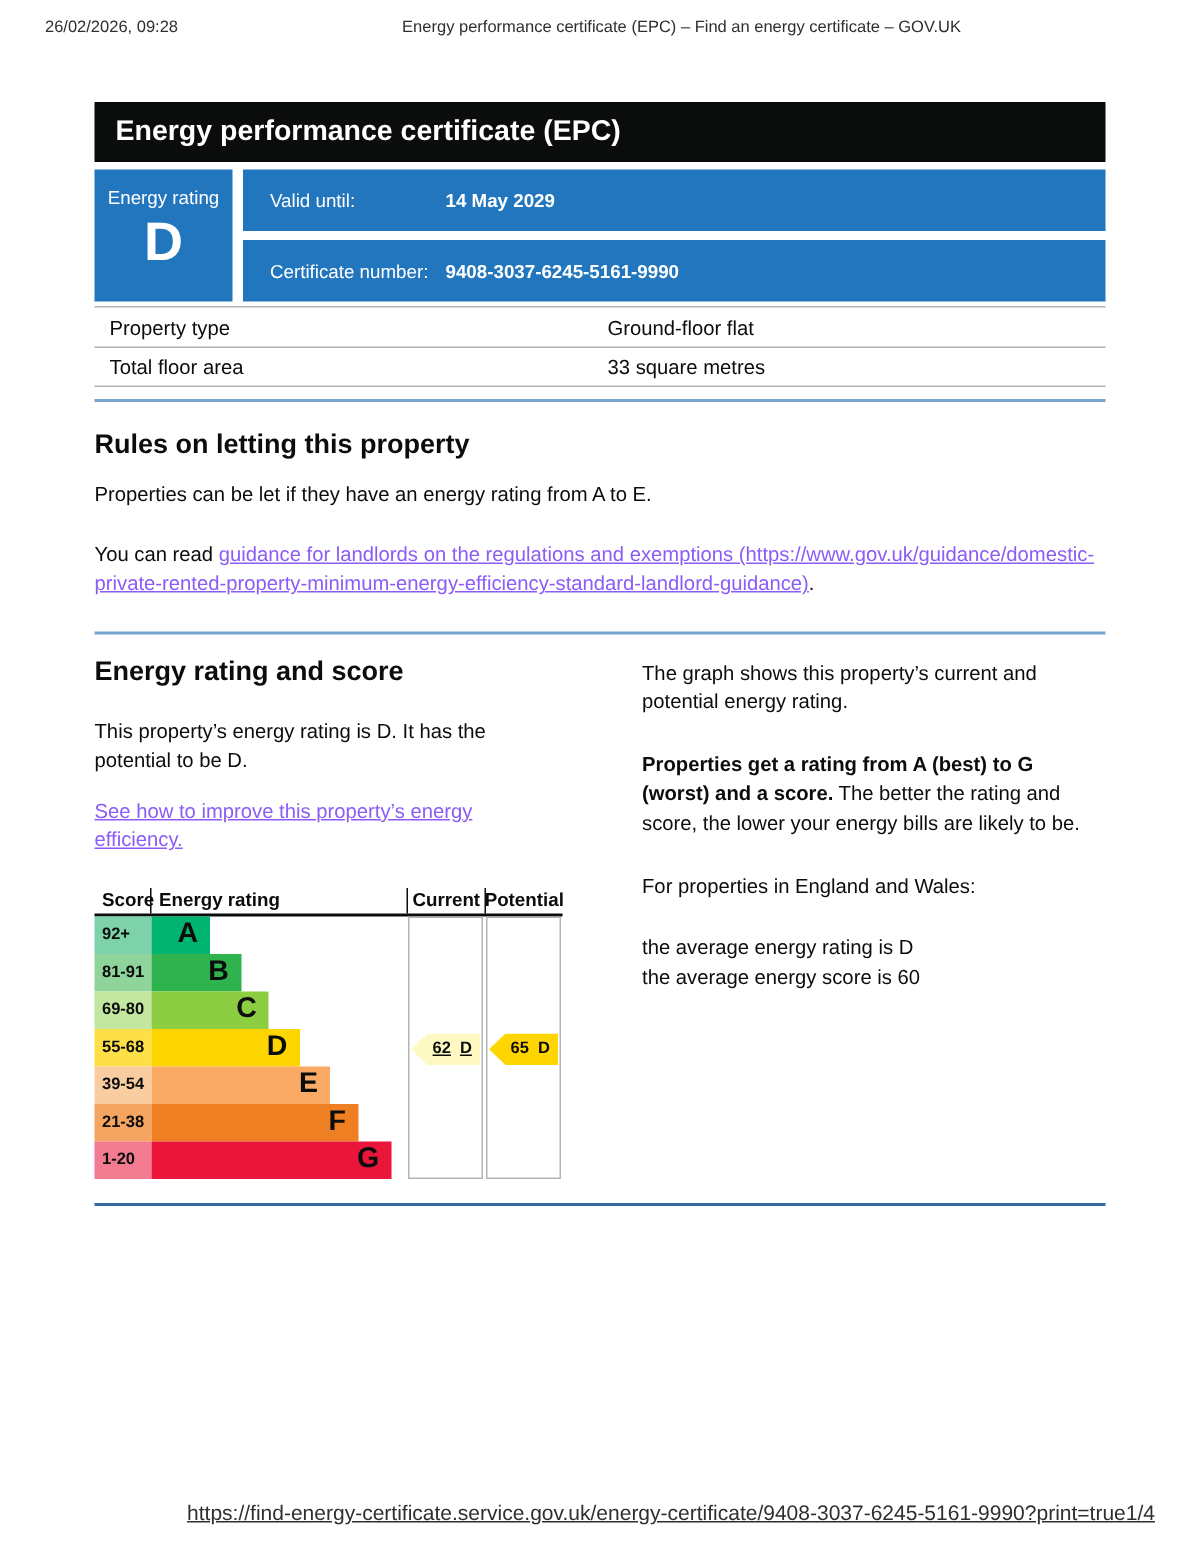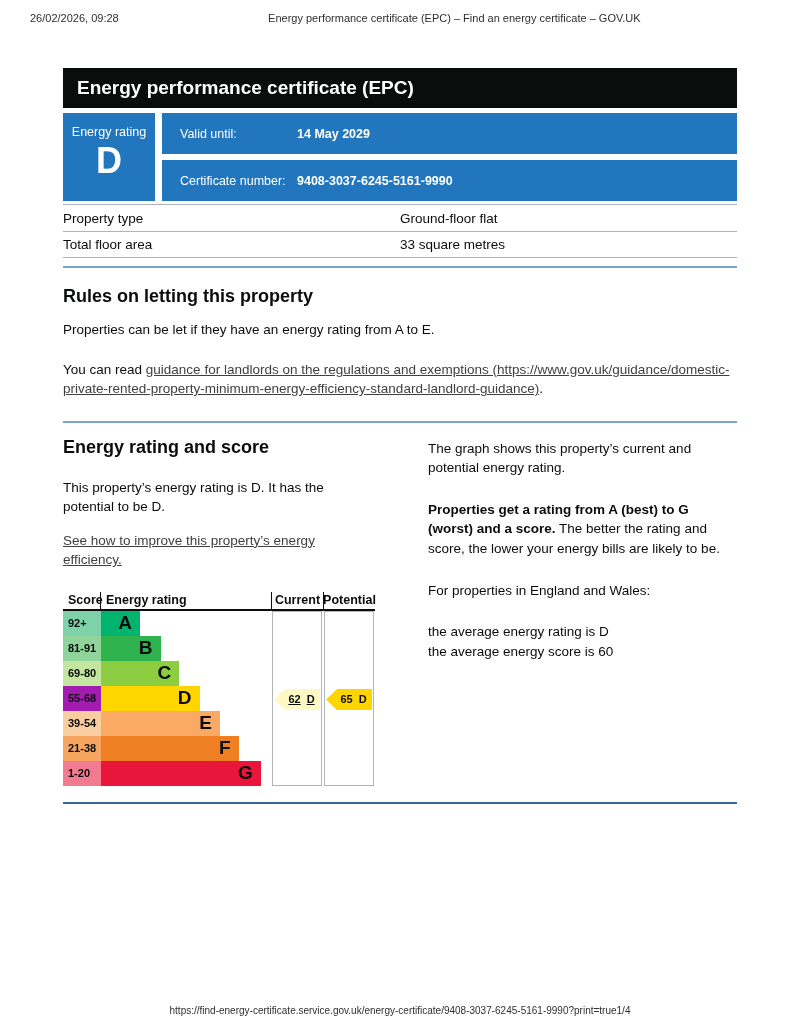--- a/index.html
+++ b/index.html
@@ -14,22 +14,22 @@
   
   .print-header {
     position:absolute; top:12px; left:30px; right:30px;
     display:flex; align-items:flex-start;
     font-size:11px; color:#2f2f2f;
   }
   .ph-date { white-space:nowrap; }
   .ph-title { flex:1; text-align:center; padding-left:20px; }
   .print-footer {
     position:absolute; bottom:17px; left:30px; right:30px;
-    display:flex; justify-content:center;
-    font-size:10px; color:#2f2f2f;
+    display:flex; justify-content:flex-end;
+    font-size:14px; color:#2f2f2f;text-decoration:underline;
   }
 
   .content { margin:68px 63px 0 63px; width:674px; }
 
   
   .banner {
     background:#0b0c0c; color:#ffffff; height:40px;
     display:flex; align-items:center; padding-left:14px;
   }
   .banner h1 { font-size:19px; font-weight:bold; }
@@ -43,35 +43,35 @@
   .rating-box .rating-letter { font-size:36px; font-weight:bold; line-height:1.15; margin-top:1px; }
   .validity-col { flex:1; display:flex; flex-direction:column; gap:6px; }
   .validity-box { flex:1; display:flex; align-items:center; font-size:12.5px; }
   .v-label { width:117px; margin-left:18px; }
   .v-value { font-weight:bold; }
 
   
   .prop-table { margin-top:3px; font-size:13.5px; }
   .prop-row { display:flex; align-items:center; height:27px; border-top:1px solid #b1b4b6; }
   .prop-row:last-child { border-bottom:1px solid #b1b4b6; }
-  .prop-label { width:50%; }
+  .prop-label { width:50%;margin-left:10px; }
   .prop-value { width:50%; }
 
   
   .divider { border:none; height:0; border-top:2px solid #78a5cf; }
   .divider.d1 { margin-top:8px; }
   .divider.d2 { margin-top:22px; }
   .divider.dark { border-top-color:#34689c; margin-top:16px; }
 
   h2 { font-size:18px; font-weight:bold; color:#0b0c0c; }
   .rules-heading { margin-top:18px; }
   .para { font-size:13.5px; line-height:1.45; }
   .rules-p1 { margin-top:13px; }
   .rules-p2 { margin-top:20px; max-width:672px; }
-  a.link { color:#404040; text-decoration:underline; cursor:pointer; }
+  a.link { color:#8b5cf6; text-decoration:underline; cursor:pointer; }
 
   
   .two-col { display:flex; gap:28px; margin-top:14px; }
   .col-left { width:337px; }
   .col-right { flex:1; }
   .col-left .para { max-width:300px; margin-top:20px; }
   .improve-para { margin-top:14px; max-width:300px; font-size:13.5px; line-height:1.45; }
   .col-right .para { margin-top:22px; }
   .col-right .para.first { margin-top:2px; }
   .bold-lead { font-weight:bold; }
@@ -182,21 +182,21 @@
                     <div class="band-bar" style="background: rgb(46, 179, 79); width: 35%;">B</div>
                   </div>
               </div>
               <div class="band-row">
                 <div class="band-score-cell" style="background: rgb(195, 230, 160);">69-80</div>
                 <div class="band-track">
                     <div class="band-bar" style="background: rgb(140, 205, 65); width: 46%;">C</div>
                   </div>
               </div>
               <div class="band-row">
-                <div class="band-score-cell" style="background: #a21caf;">55-68</div>
+                <div class="band-score-cell" style="background: #fde047;">55-68</div>
                 <div class="band-track">
                     <div class="band-bar" style="background: rgb(255, 213, 0); width: 58%;">D</div>
                   </div>
               </div>
               <div class="band-row">
                 <div class="band-score-cell" style="background: rgb(250, 205, 160);">39-54</div>
                 <div class="band-track">
                     <div class="band-bar" style="background: rgb(250, 170, 100); width: 70%;">E</div>
                   </div>
               </div>

